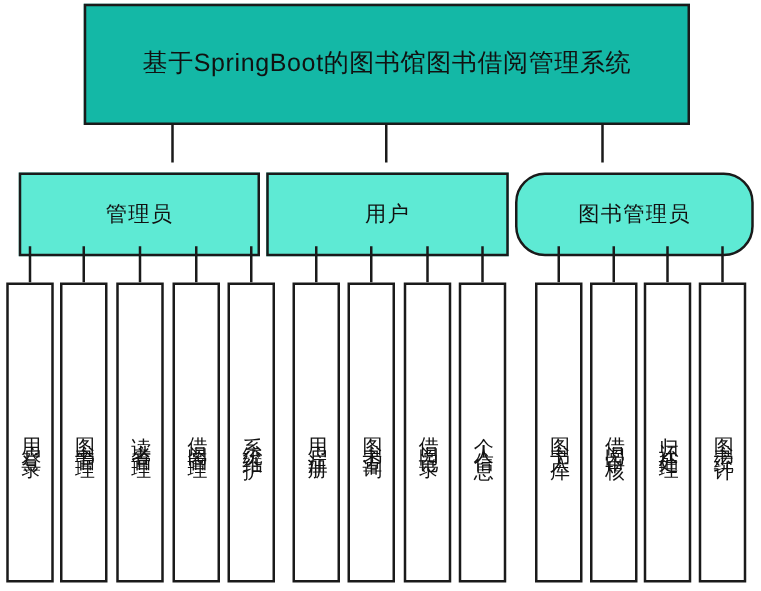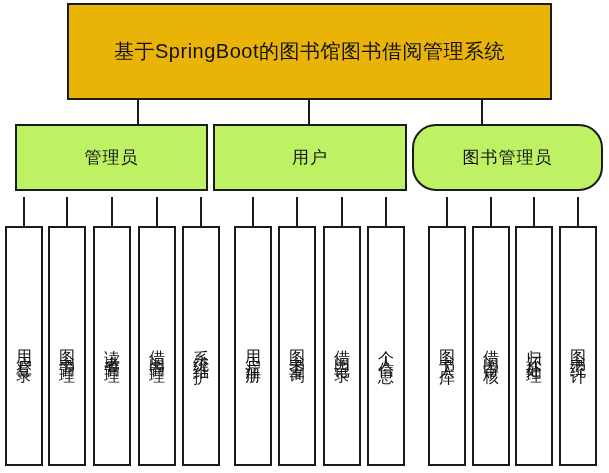--- a/index.html
+++ b/index.html
@@ -16,27 +16,27 @@
     box-sizing:border-box;
     border:2px solid #1a1a1a;
     display:flex;
     align-items:center;
     justify-content:center;
     text-align:center;
     line-height:1.25;
   }
   .root{
     left:67px;top:3px;width:485px;height:97px;
-    background:#eab308;
+    background:#14b8a6;
     font-size:20px;
     letter-spacing:0.5px;
   }
   .branch{
-    top:124px;height:67px;
-    background:#bef264;
+    top:138px;height:67px;
+    background:#5eead4;
     font-size:17px;
     letter-spacing:1px;
   }
   .branch.b1{left:15px;width:193px;}
   .branch.b2{left:213px;width:194px;text-align:center;}
   .branch.b3{left:412px;width:191px;border-radius:24px;}
   .leaf{
     top:226px;height:240px;width:38px;
     background:#ffffff;
     font-size:16px;

